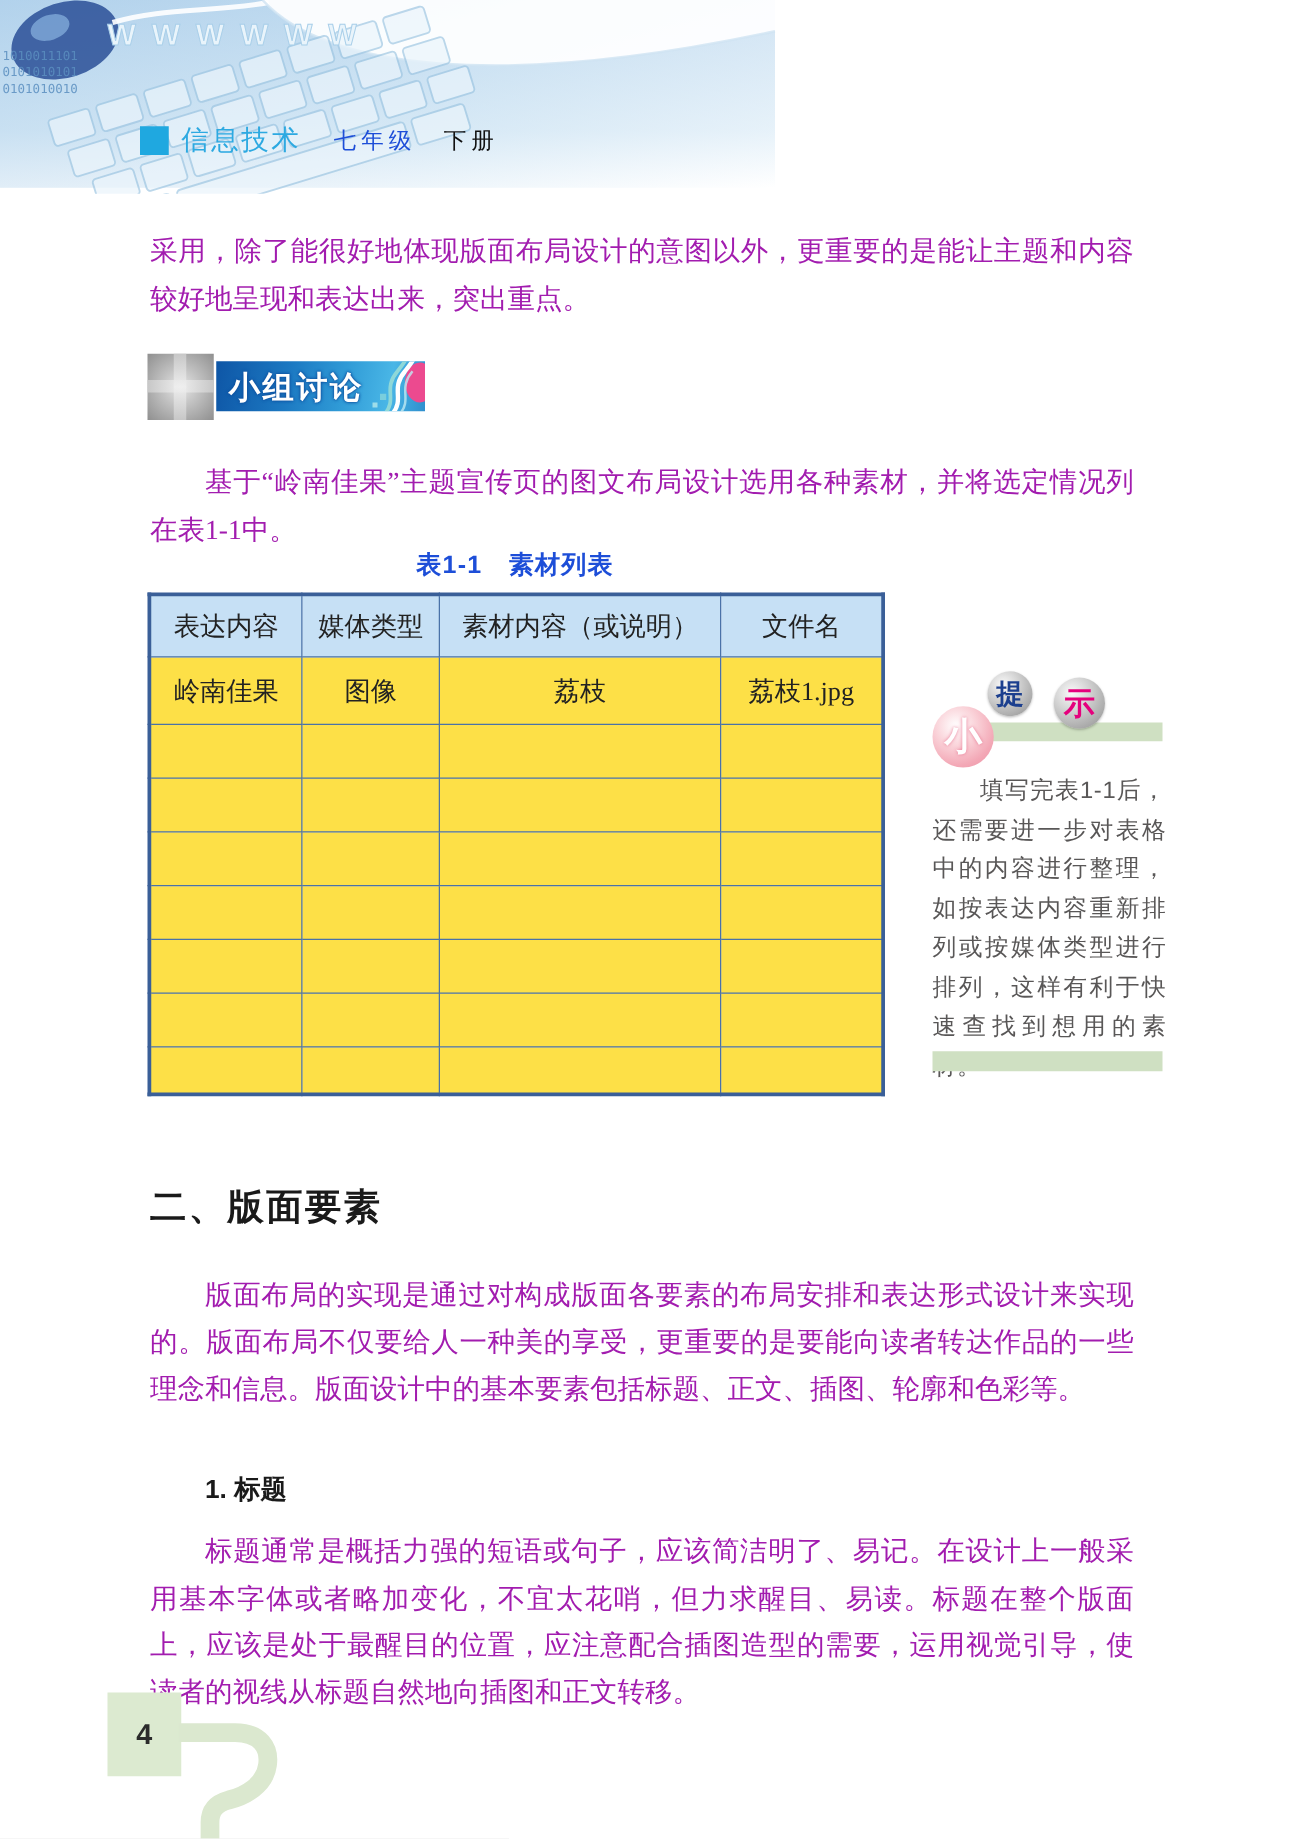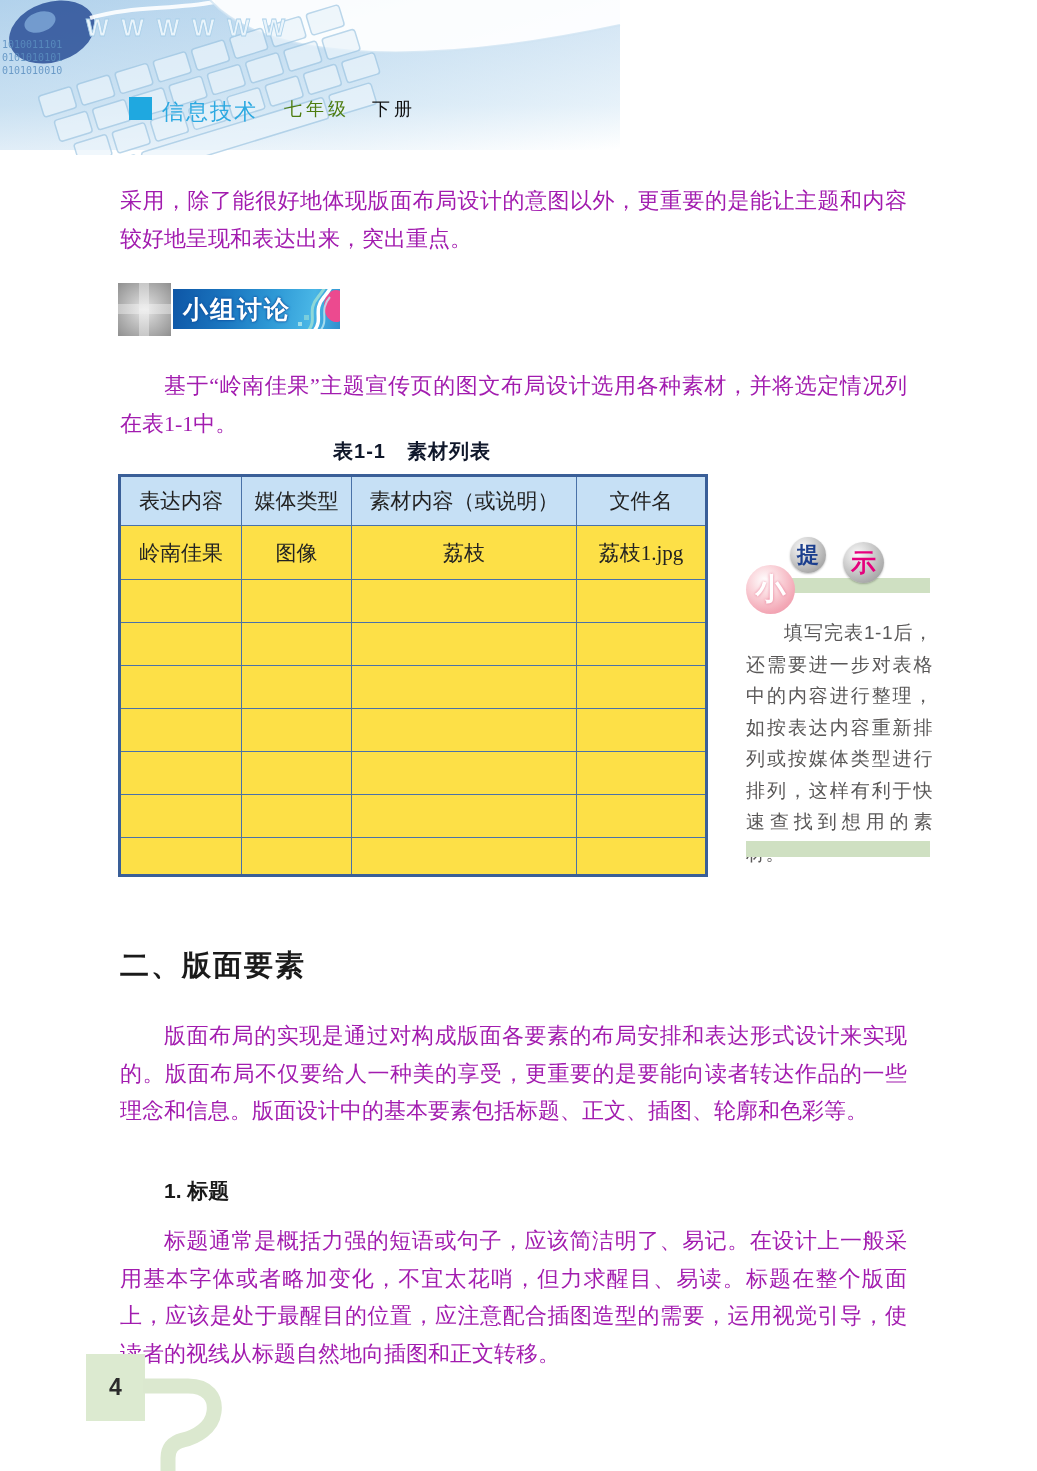--- a/index.html
+++ b/index.html
@@ -4,25 +4,25 @@
 <style>
   html,body{margin:0;padding:0;background:#e9e9e9;}
   .page{
     position:relative;width:1037px;height:1471px;margin:0 auto;
     background:#ffffff;overflow:hidden;
     font-family:"Liberation Serif","DejaVu Serif",serif;color:#1c1c1c;
   }
   
   .collage{position:absolute;left:0;top:0;width:650px;height:155px;}
   
-  .titleline{position:absolute;left:129px;top:97px;display:flex;align-items:flex-start;}
+  .titleline{position:absolute;left:112px;top:97px;display:flex;align-items:center;}
   .title-square{width:23px;height:23px;background:#1fa8e0;margin-right:10px;}
   .title-subject{font-family:"Liberation Sans","DejaVu Sans",sans-serif;
     font-size:22px;color:#2da9e1;letter-spacing:2px;}
-  .title-grade{font-size:18px;color:#4d7c0f;margin-left:26px;letter-spacing:4px;}
+  .title-grade{font-size:18px;color:#1d4ed8;margin-left:26px;letter-spacing:4px;}
   .title-volume{font-size:18px;color:#111;margin-left:22px;letter-spacing:4px;}
   
   .para{
     position:absolute;left:120px;width:787px;
     font-size:22px;line-height:37.5px;text-align:justify;color:#a21caf;
   }
   .indent{text-indent:2em;}
   
   .photo-sq{position:absolute;left:118px;top:283px;width:53px;height:53px;
     background:radial-gradient(circle at 50% 50%, #e6e6e6 0%, #c2c2c2 40%, #8f8f8f 100%);}
@@ -38,21 +38,21 @@
   .banner-label{
     font-family:"Liberation Sans","DejaVu Sans",sans-serif;
     font-size:25px;font-weight:bold;color:#ffffff;letter-spacing:2px;margin-left:10px;
     text-shadow:0 0 3px #0d4e9e,0 0 2px #0d4e9e;white-space:nowrap;
   }
   .banner-deco{position:absolute;right:0;top:0;height:40px;}
   
   .tbl-caption{
     position:absolute;left:118px;top:438px;width:588px;text-align:center;
     font-family:"Liberation Sans","DejaVu Sans",sans-serif;font-weight:bold;
-    font-size:20px;color:#0f172a;letter-spacing:1px;
+    font-size:20px;color:#1d4ed8;letter-spacing:1px;
   }
   table.materials{
     position:absolute;left:118px;top:474px;border-collapse:collapse;
     border:3px solid #3a5f98;table-layout:fixed;
     font-family:"Liberation Serif","DejaVu Serif",serif;
   }
   table.materials td,table.materials th{
     border:1.5px solid #4a72a8;text-align:center;vertical-align:middle;
     font-size:21px;font-weight:normal;color:#222;padding:0;
   }

